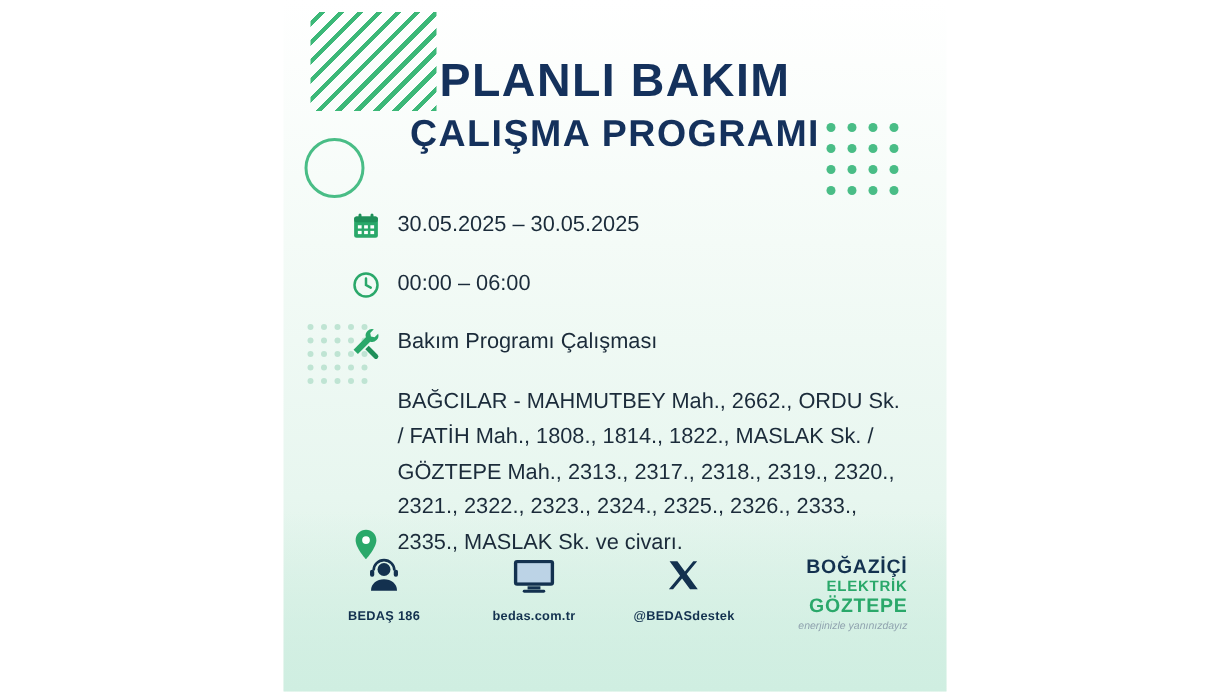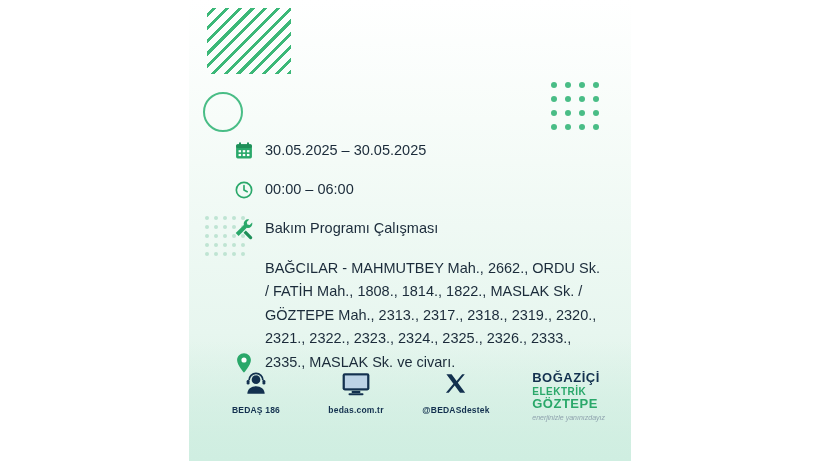--- a/index.html
+++ b/index.html
@@ -167,21 +167,21 @@
     margin-top: 6px;
     font-size: 8.5px;
     color: #13314f;
     font-weight: bold;
     letter-spacing: .2px;
   }
   .brand {
     position: absolute;
     right: 26px;
     top: 2px;
-    text-align: left;
+    text-align: right;
     line-height: 1.12;
     margin-left: 20px;
   }
   .brand .b1 {
     font-size: 13px; font-weight: bold; color: #13314f; letter-spacing: .5px;
   }
   .brand .b2 {
     font-size: 10px; font-weight: bold; color: #2aa86a; letter-spacing: .5px;
   }
   .brand .b3 {
@@ -243,20 +243,24 @@
         <i></i>
         <i></i>
         <i></i>
       <i></i>
         <i></i>
         <i></i>
         <i></i>
         <i></i>
     </div>
 
+    <div class="title-block">
+      <div class="title-main">PLANLI BAKIM</div>
+      <div class="title-sub">ÇALIŞMA PROGRAMI</div>
+    </div>
 
     <div class="info">
 
       <div class="row">
         <span class="ic">
           <svg width="20" height="20" viewBox="0 0 24 24" aria-hidden="true">
             <rect x="2.5" y="4" width="19" height="17" rx="2" fill="#2aa86a"></rect>
             <rect x="2.5" y="4" width="19" height="4.5" rx="2" fill="#1f8f59"></rect>
             <rect x="6" y="1.5" width="2.4" height="4.5" rx="1.2" fill="#1f8f59"></rect>
             <rect x="15.6" y="1.5" width="2.4" height="4.5" rx="1.2" fill="#1f8f59"></rect>

